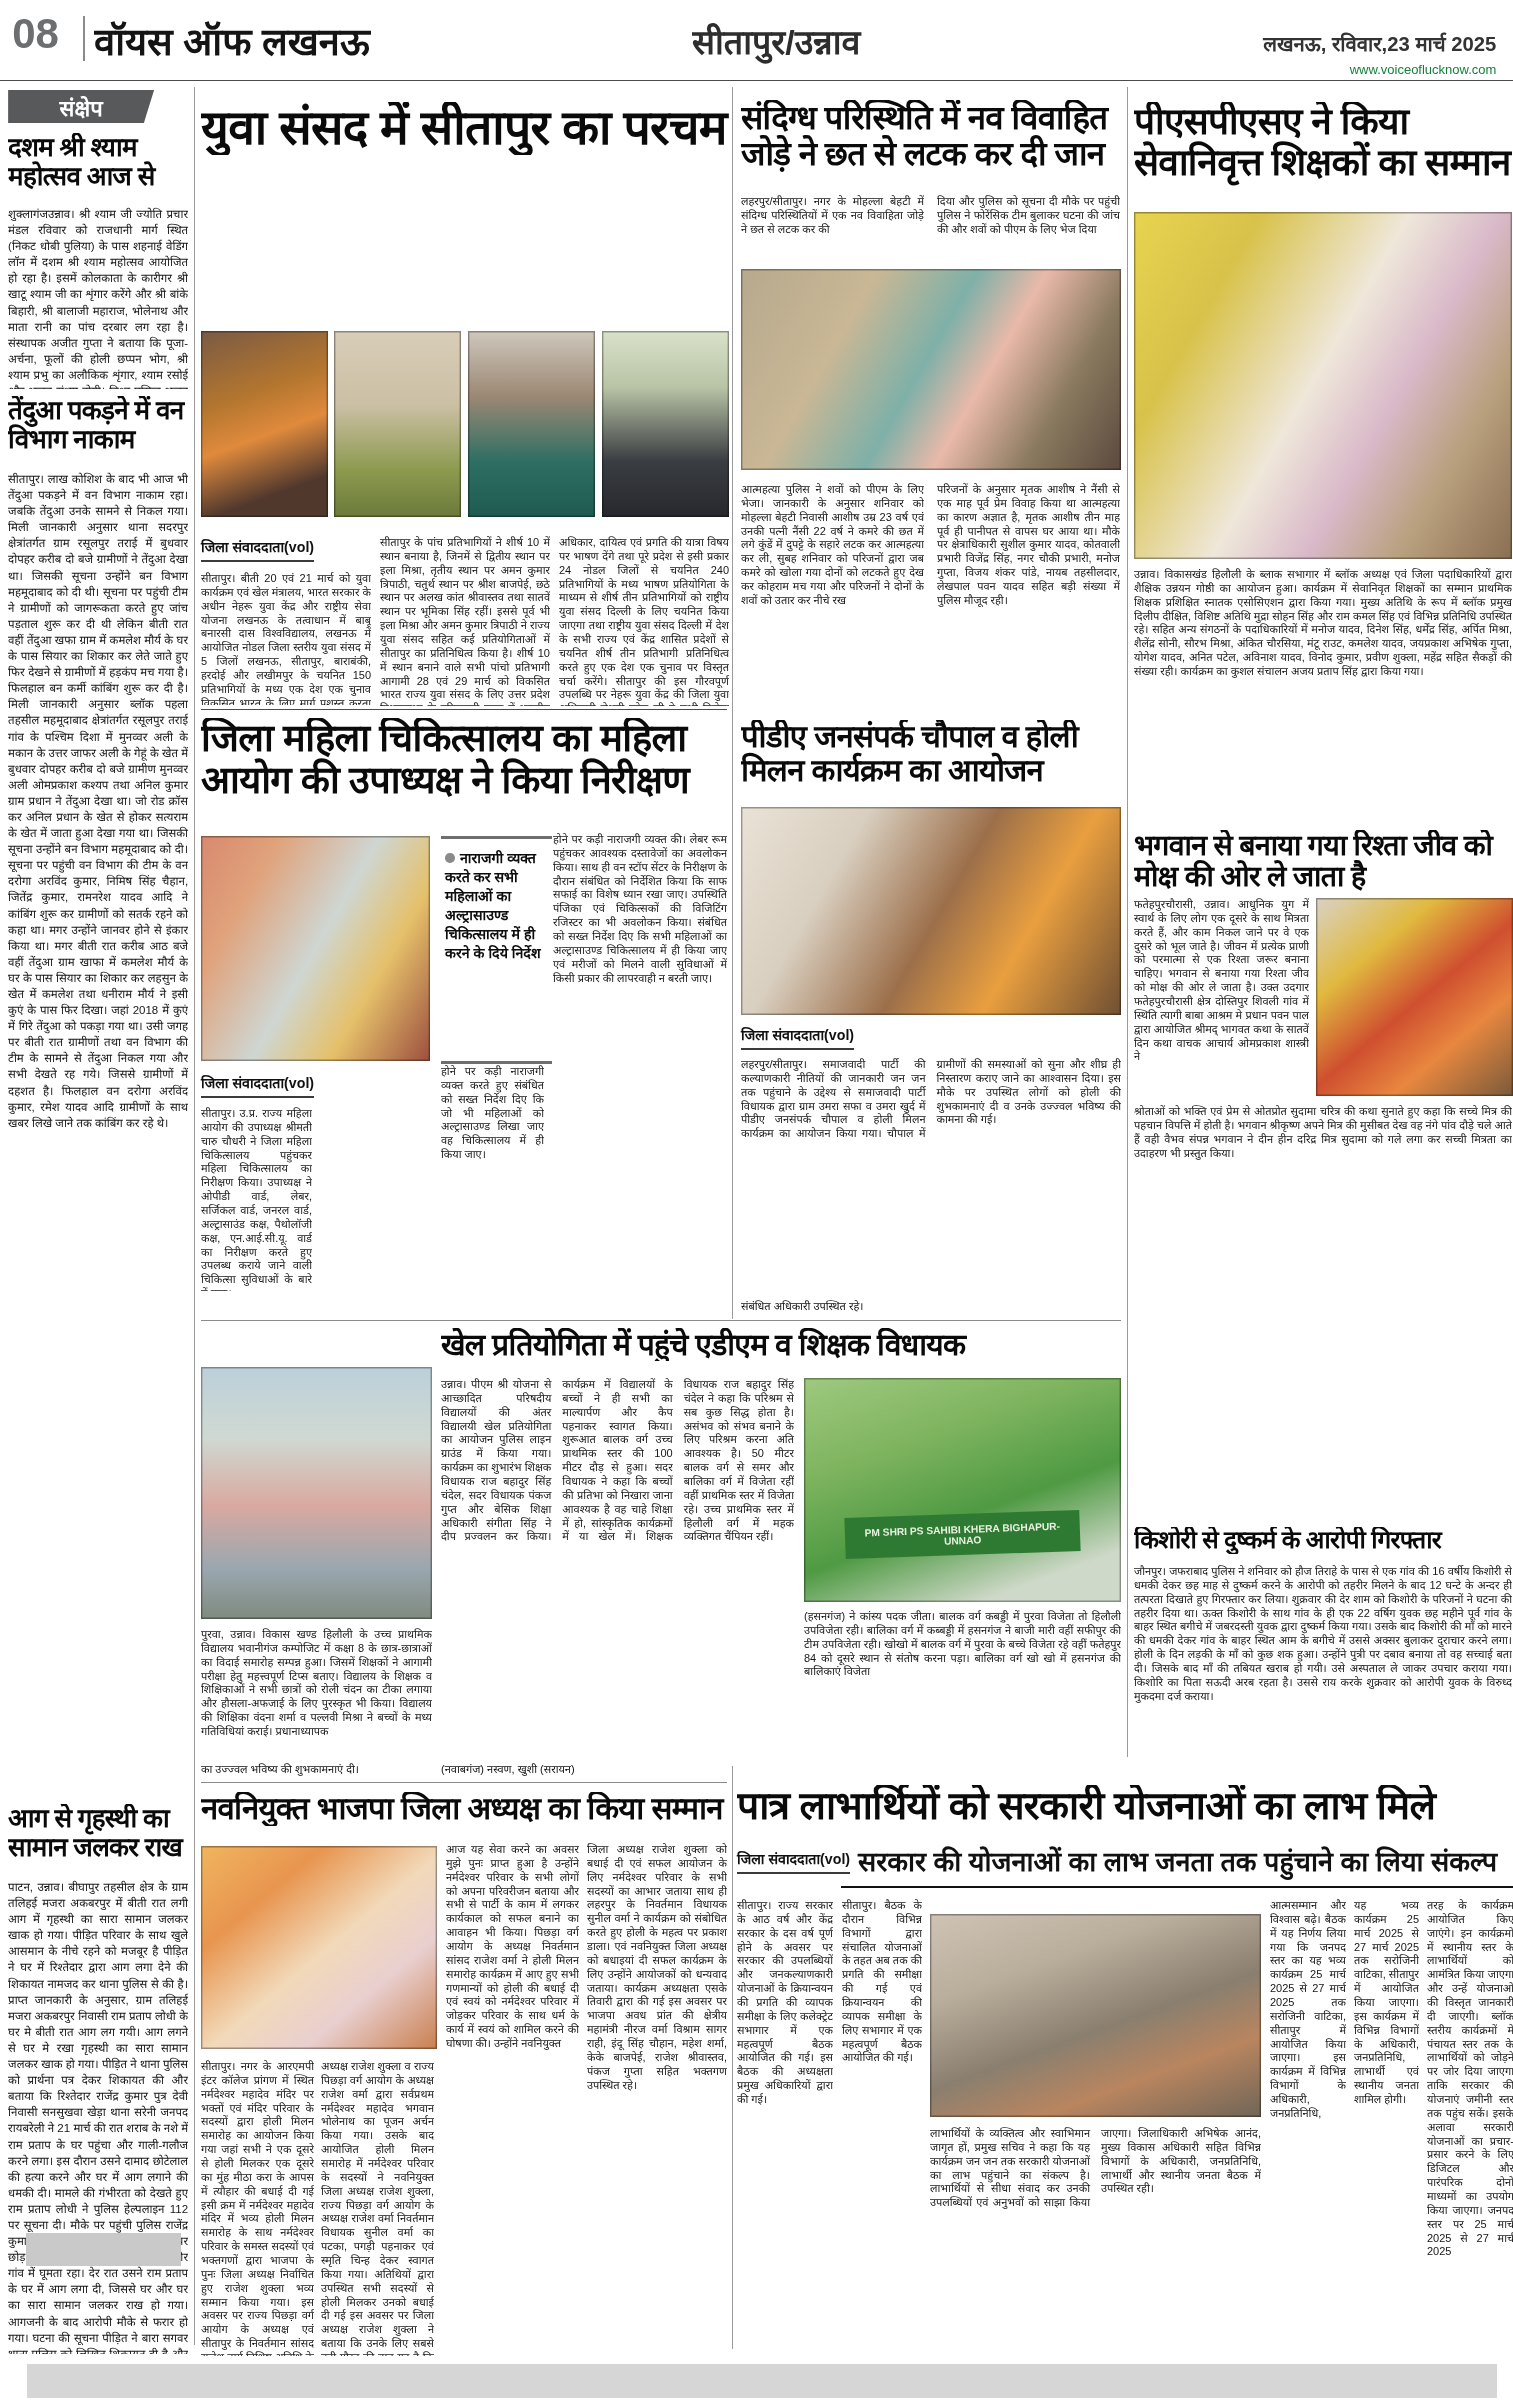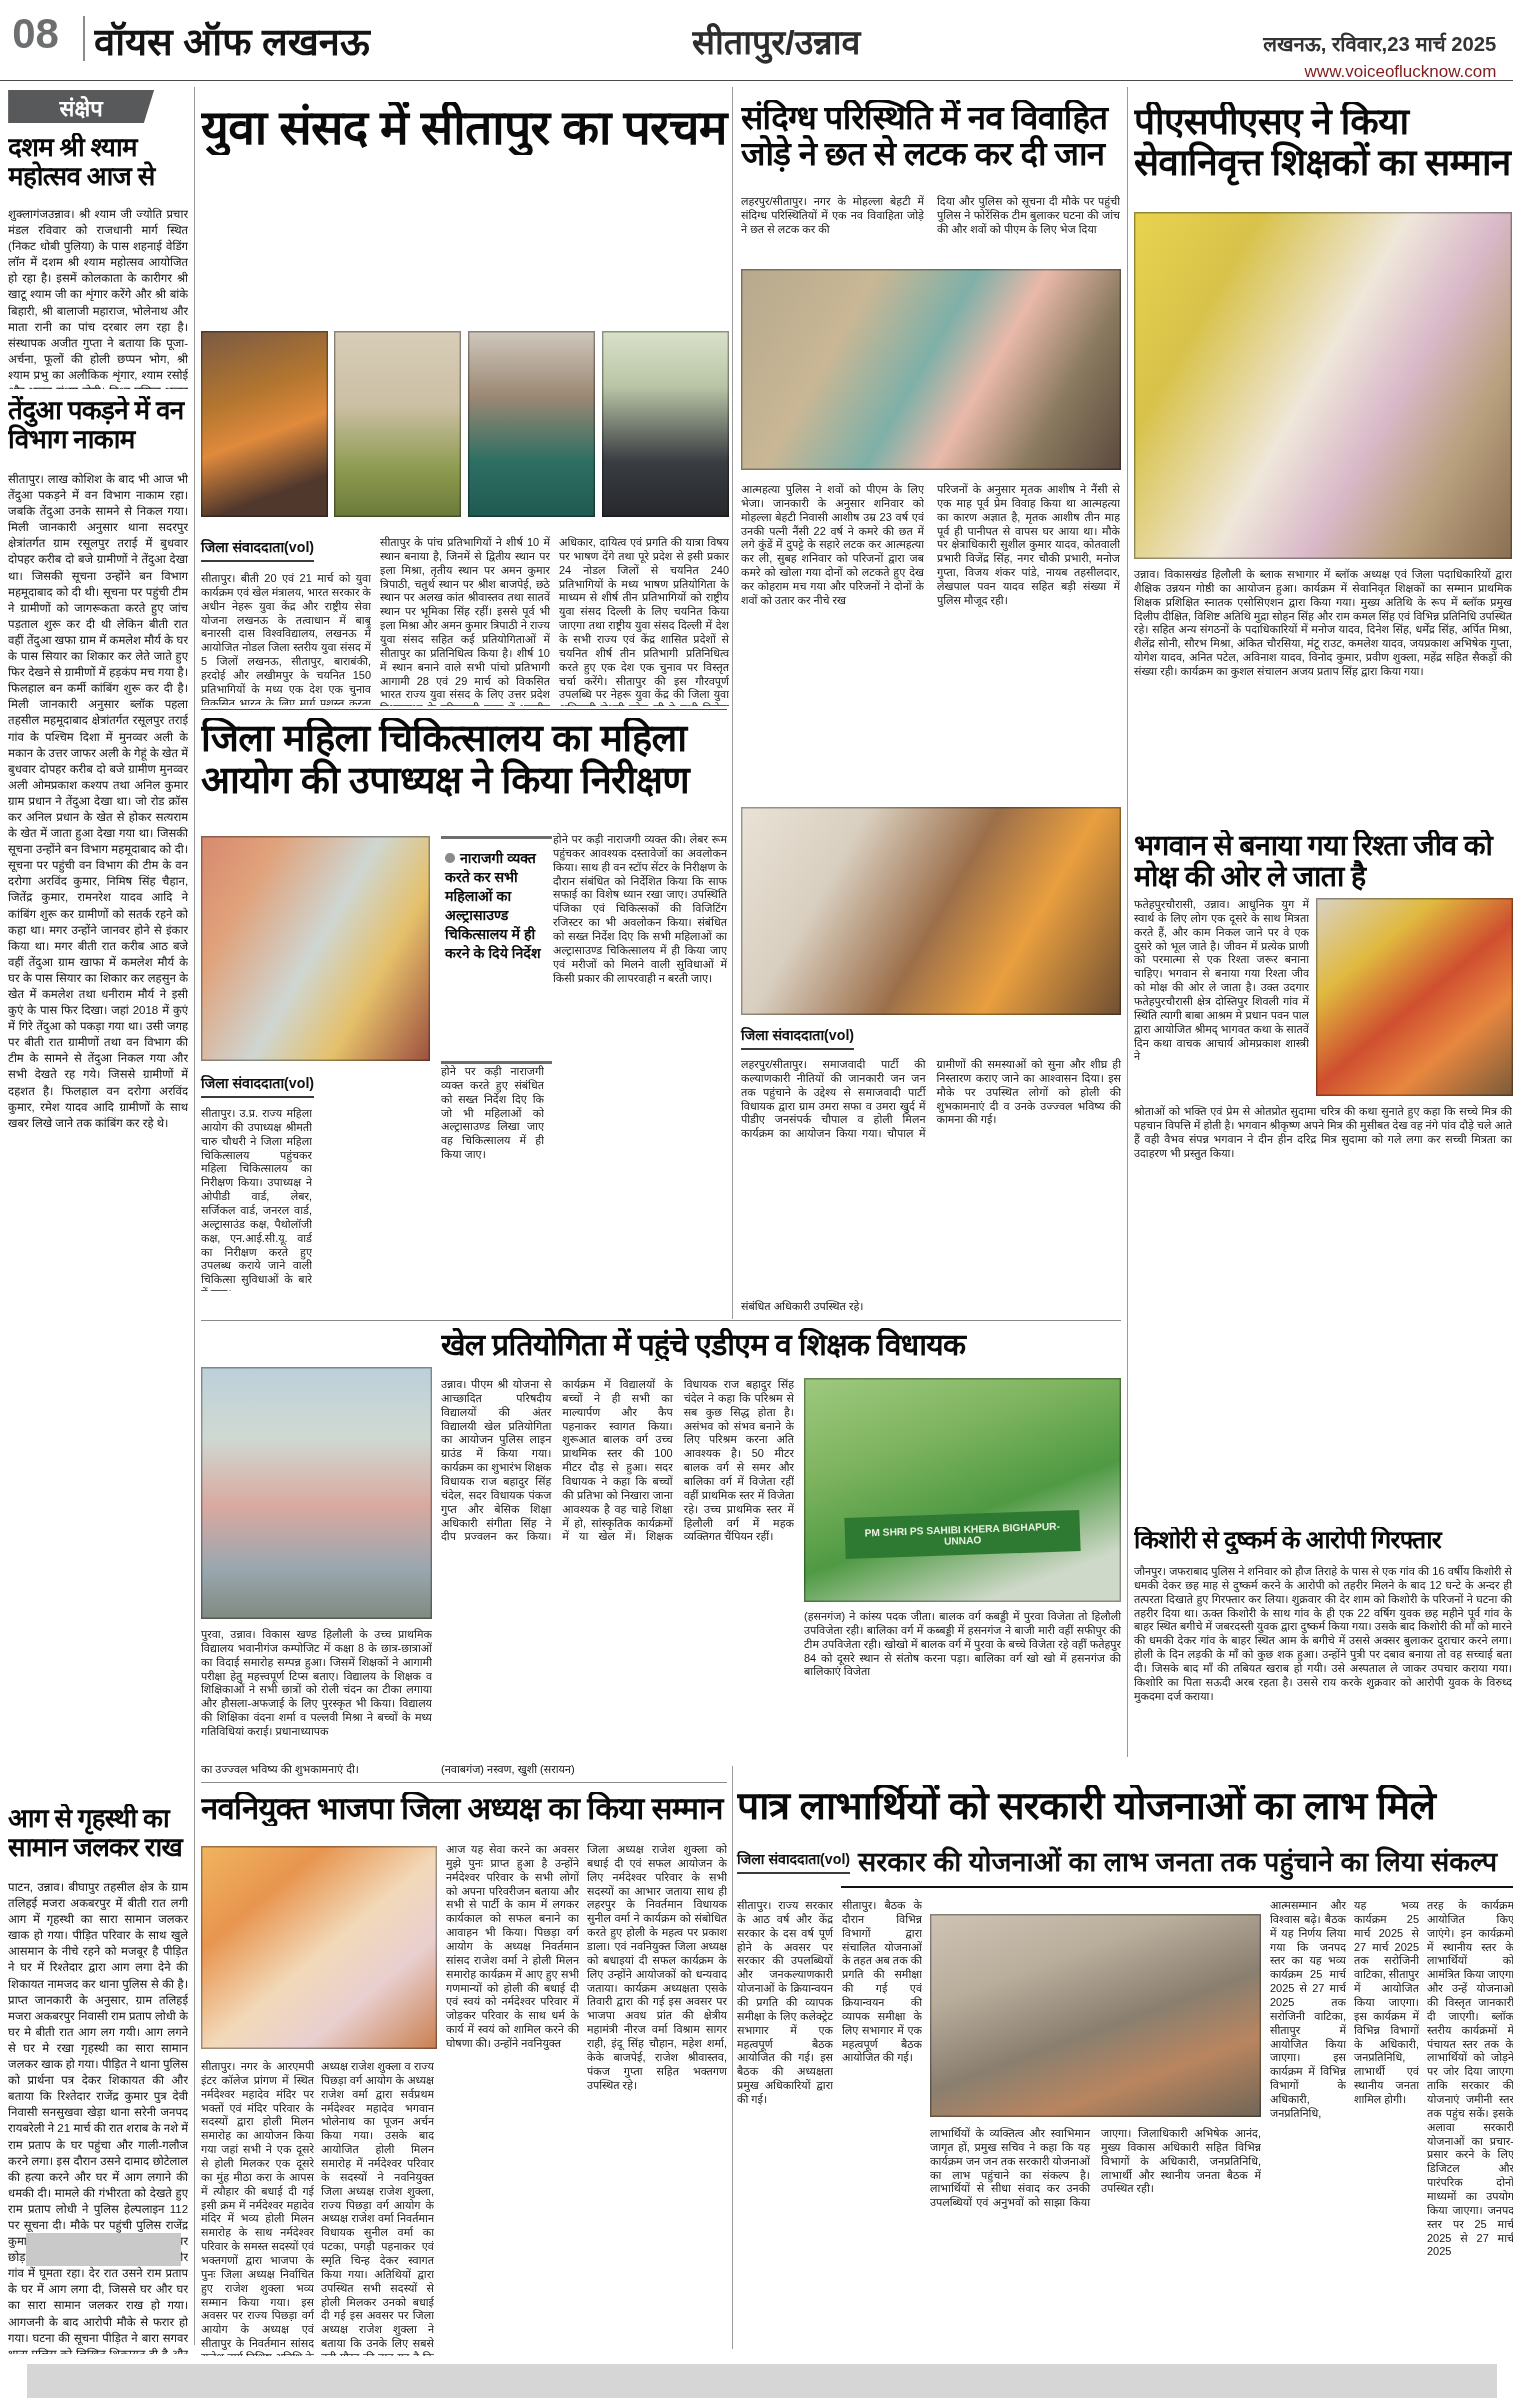--- a/index.html
+++ b/index.html
@@ -24,21 +24,21 @@
 </head>
 <body>
 
 <div id="page">
 
   <div class="abs" style="left:12.2px;top:9.5px;font-size:42px;font-weight:bold;color:#6d6e70;">08</div>
   <div class="abs" style="left:83px;top:16.3px;width:2px;height:45px;background:#8a8a8a;"></div>
   <div class="abs fit" style="left:94px;top:13.6px;width:380px;font-size:38px;font-weight:bold;color:#141414;">वॉयस ऑफ लखनऊ</div>
   <div class="abs fit" style="left:692px;top:17.6px;width:224px;font-size:34px;font-weight:bold;color:#2d2d2d;">सीतापुर/उन्नाव</div>
   <div class="abs fit" style="right:17.6px;top:28.5px;width:319px;text-align:right;font-size:20.3px;font-weight:bold;color:#333;">लखनऊ, रविवार,23 मार्च 2025</div>
-  <div class="abs fit" style="right:17.6px;top:62px;width:224px;text-align:right;font-size:17px;color:#7f1d1d;">www.voiceoflucknow.com</div>
+  <div class="abs fit" style="right:17.6px;top:62px;width:224px;text-align:right;font-size:13px;color:#15803d;">www.voiceoflucknow.com</div>
   <div class="abs hrule" style="left:0;top:80px;width:1514px;"></div>
 
   <div class="abs vrule" style="left:194px;top:87px;height:2258px;"></div>
   <div class="abs vrule" style="left:732px;top:87px;height:1232px;"></div>
   <div class="abs vrule" style="left:732px;top:1766px;height:583px;"></div>
   <div class="abs vrule" style="left:1127px;top:87px;height:1670px;"></div>
 
   <div class="abs badge" style="left:8.1px;top:90px;width:146px;height:33px;">संक्षेप</div>
   <div class="abs hl" style="left:8.1px;top:133px;width:180px;height:68px;font-size:26px;">दशम श्री श्याम महोत्सव आज से</div>
   <div class="abs body-txt lc-txt" style="left:8.1px;top:206px;width:180px;height:183px;">शुक्लागंजउन्नाव। श्री श्याम जी ज्योति प्रचार मंडल रविवार को राजधानी मार्ग स्थित (निकट धोबी पुलिया) के पास शहनाई वेडिंग लॉन में दशम श्री श्याम महोत्सव आयोजित हो रहा है। इसमें कोलकाता के कारीगर श्री खाटू श्याम जी का शृंगार करेंगे और श्री बांके बिहारी, श्री बालाजी महाराज, भोलेनाथ और माता रानी का पांच दरबार लग रहा है। संस्थापक अजीत गुप्ता ने बताया कि पूजा-अर्चना, फूलों की होली छप्पन भोग, श्री श्याम प्रभु का अलौकिक शृंगार, श्याम रसोई और भजन संध्या होगी। विश्व प्रसिद्ध भजन गायक आयुष सोमानी जयपुर, अभिनव ऐरनहिसार हरियाणा, कुंज बिहारी दास जी महाराज श्री धाम वृंदावन, और कानपुर से किरण गुप्ता, हर्ष गौड़, संगीतमय भजन प्रस्तुति करेंगे और शनिवार संध्याकाल में मेहंदी रस्म का आयोजन किया गया है।</div>
@@ -71,20 +71,21 @@
   <div class="abs body-txt" style="left:1134px;top:568px;width:378px;height:255px;">उन्नाव। विकासखंड हिलौली के ब्लाक सभागार में ब्लॉक अध्यक्ष एवं जिला पदाधिकारियों द्वारा शैक्षिक उन्नयन गोष्ठी का आयोजन हुआ। कार्यक्रम में सेवानिवृत शिक्षकों का सम्मान प्राथमिक शिक्षक प्रशिक्षित स्नातक एसोसिएशन द्वारा किया गया। मुख्य अतिथि के रूप में ब्लॉक प्रमुख दिलीप दीक्षित, विशिष्ट अतिथि मुद्रा सोहन सिंह और राम कमल सिंह एवं विभिन्न प्रतिनिधि उपस्थित रहे। सहित अन्य संगठनों के पदाधिकारियों में मनोज यादव, दिनेश सिंह, धर्मेंद्र सिंह, अर्पित मिश्रा, शैलेंद्र सोनी, सौरभ मिश्रा, अंकित चौरसिया, मंटू राउट, कमलेश यादव, जयप्रकाश अभिषेक गुप्ता, योगेश यादव, अनित पटेल, अविनाश यादव, विनोद कुमार, प्रवीण शुक्ला, महेंद्र सहित सैकड़ों की संख्या रही। कार्यक्रम का कुशल संचालन अजय प्रताप सिंह द्वारा किया गया।</div>
 
   <div class="abs hl" style="left:201px;top:718px;width:528px;height:107px;font-size:38px;">जिला महिला चिकित्सालय का महिला आयोग की उपाध्यक्ष ने किया निरीक्षण</div>
   <div class="abs photo" style="left:201px;top:836px;width:229px;height:225px;background:linear-gradient(120deg,#d8896f,#e0a27b 22%,#cfd6d2 50%,#e5c06a 72%,#9c4f3f);"></div>
   <div class="abs pq" style="left:441px;top:836px;width:103px;height:203px;"><span class="dot"></span><span>नाराजगी व्यक्त करते कर सभी महिलाओं का अल्ट्रासाउण्ड चिकित्सालय में ही करने के दिये निर्देश</span></div>
   <div class="abs body-txt" style="left:553px;top:833px;width:174px;height:458px;">होने पर कड़ी नाराजगी व्यक्त की। लेबर रूम पहुंचकर आवश्यक दस्तावेजों का अवलोकन किया। साथ ही वन स्टॉप सेंटर के निरीक्षण के दौरान संबंधित को निर्देशित किया कि साफ सफाई का विशेष ध्यान रखा जाए। उपस्थिति पंजिका एवं चिकित्सकों की विजिटिंग रजिस्टर का भी अवलोकन किया। संबंधित को सख्त निर्देश दिए कि सभी महिलाओं का अल्ट्रासाउण्ड चिकित्सालय में ही किया जाए एवं मरीजों को मिलने वाली सुविधाओं में किसी प्रकार की लापरवाही न बरती जाए।</div>
   <div class="abs byline" style="left:201px;top:1073px;">जिला संवाददाता(vol)</div>
   <div class="abs body-txt" style="left:201px;top:1107px;width:111px;height:184px;">सीतापुर। उ.प्र. राज्य महिला आयोग की उपाध्यक्ष श्रीमती चारु चौधरी ने जिला महिला चिकित्सालय पहुंचकर महिला चिकित्सालय का निरीक्षण किया। उपाध्यक्ष ने ओपीडी वार्ड, लेबर, सर्जिकल वार्ड, जनरल वार्ड, अल्ट्रासाउंड कक्ष, पैथोलॉजी कक्ष, एन.आई.सी.यू. वार्ड का निरीक्षण करते हुए उपलब्ध कराये जाने वाली चिकित्सा सुविधाओं के बारे में पूछा।</div>
   <div class="abs body-txt" style="left:441px;top:1065px;width:103px;height:227px;">होने पर कड़ी नाराजगी व्यक्त करते हुए संबंधित को सख्त निर्देश दिए कि जो भी महिलाओं को अल्ट्रासाउण्ड लिखा जाए वह चिकित्सालय में ही किया जाए।</div>
 
+  <div class="abs hl" style="left:741px;top:720px;width:380px;height:79px;font-size:31px;">पीडीए जनसंपर्क चौपाल व होली मिलन कार्यक्रम का आयोजन</div>
   <div class="abs photo" style="left:741px;top:807px;width:380px;height:208px;background:linear-gradient(120deg,#e9e2d6,#d9cfc0 26%,#9c6f4a 52%,#e99f3f 72%,#6f4f33);"></div>
   <div class="abs byline" style="left:741px;top:1025px;">जिला संवाददाता(vol)</div>
   <div class="abs body-txt cols2" style="left:741px;top:1058px;width:380px;height:237px;">लहरपुर/सीतापुर। समाजवादी पार्टी की कल्याणकारी नीतियों की जानकारी जन जन तक पहुंचाने के उद्देश्य से समाजवादी पार्टी विधायक द्वारा ग्राम उमरा सफा व उमरा खुर्द में पीडीए जनसंपर्क चौपाल व होली मिलन कार्यक्रम का आयोजन किया गया। चौपाल में ग्रामीणों की समस्याओं को सुना और शीघ्र ही निस्तारण कराए जाने का आश्वासन दिया। इस मौके पर उपस्थित लोगों को होली की शुभकामनाएं दी व उनके उज्ज्वल भविष्य की कामना की गई।</div>
   <div class="abs tail" style="left:741px;top:1299px;width:271px;">संबंधित अधिकारी उपस्थित रहे।</div>
 
   <div class="abs hl" style="left:1134px;top:830px;width:378px;height:64px;font-size:28.5px;">भगवान से बनाया गया रिश्ता जीव को मोक्ष की ओर ले जाता है</div>
   <div class="abs body-txt" style="left:1134px;top:898px;width:175px;height:198px;">फतेहपुरचौरासी, उन्नाव। आधुनिक युग में स्वार्थ के लिए लोग एक दूसरे के साथ मित्रता करते हैं, और काम निकल जाने पर वे एक दुसरे को भूल जाते है। जीवन में प्रत्येक प्राणी को परमात्मा से एक रिश्ता जरूर बनाना चाहिए। भगवान से बनाया गया रिश्ता जीव को मोक्ष की ओर ले जाता है। उक्त उदगार फतेहपुरचौरासी क्षेत्र दोस्तिपुर शिवली गांव में स्थिति त्यागी बाबा आश्रम मे प्रधान पवन पाल द्वारा आयोजित श्रीमद् भागवत कथा के सातवें दिन कथा वाचक आचार्य ओमप्रकाश शास्त्री ने</div>
   <div class="abs photo" style="left:1316px;top:898px;width:197px;height:198px;background:linear-gradient(140deg,#d9d2c6,#e0b93f 28%,#cf4f2f 52%,#e8873f 72%,#7a5a3a);"></div>
   <div class="abs body-txt" style="left:1134px;top:1105px;width:378px;height:380px;">श्रोताओं को भक्ति एवं प्रेम से ओतप्रोत सुदामा चरित्र की कथा सुनाते हुए कहा कि सच्चे मित्र की पहचान विपत्ति में होती है। भगवान श्रीकृष्ण अपने मित्र की मुसीबत देख वह नंगे पांव दौड़े चले आते हैं वही वैभव संपन्न भगवान ने दीन हीन दरिद्र मित्र सुदामा को गले लगा कर सच्ची मित्रता का उदाहरण भी प्रस्तुत किया।</div>
 

